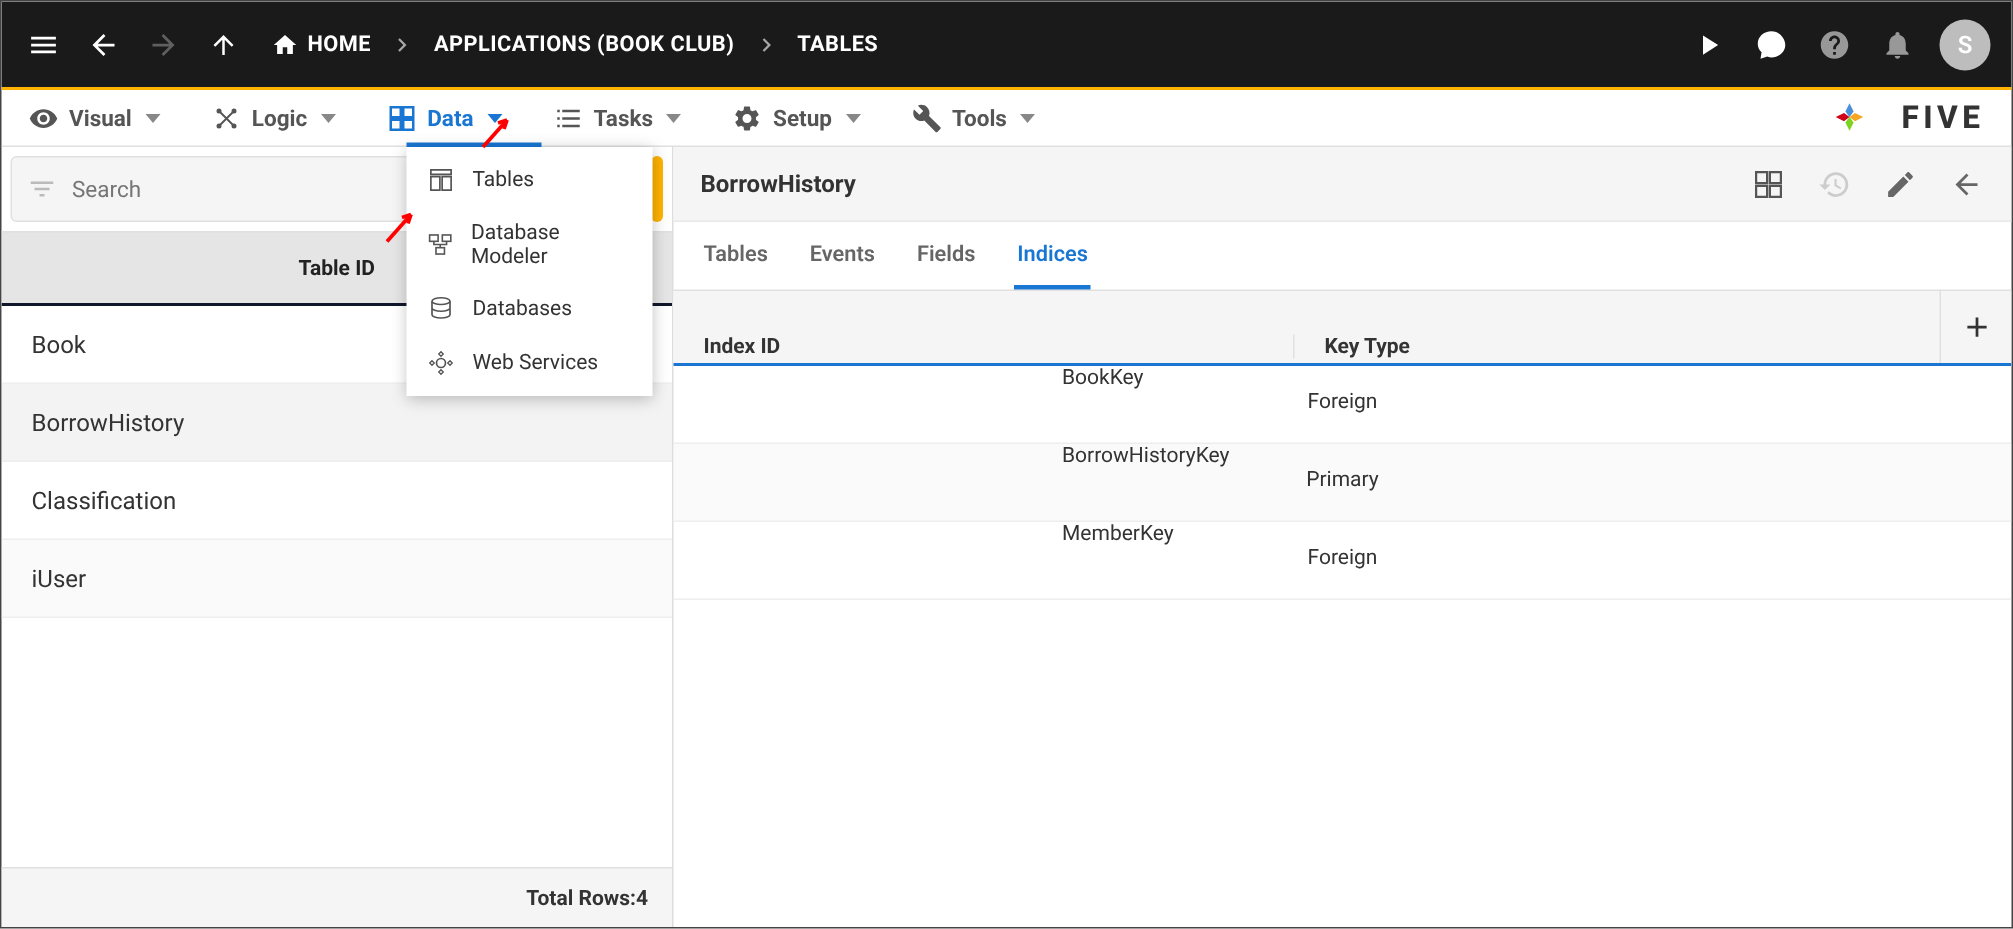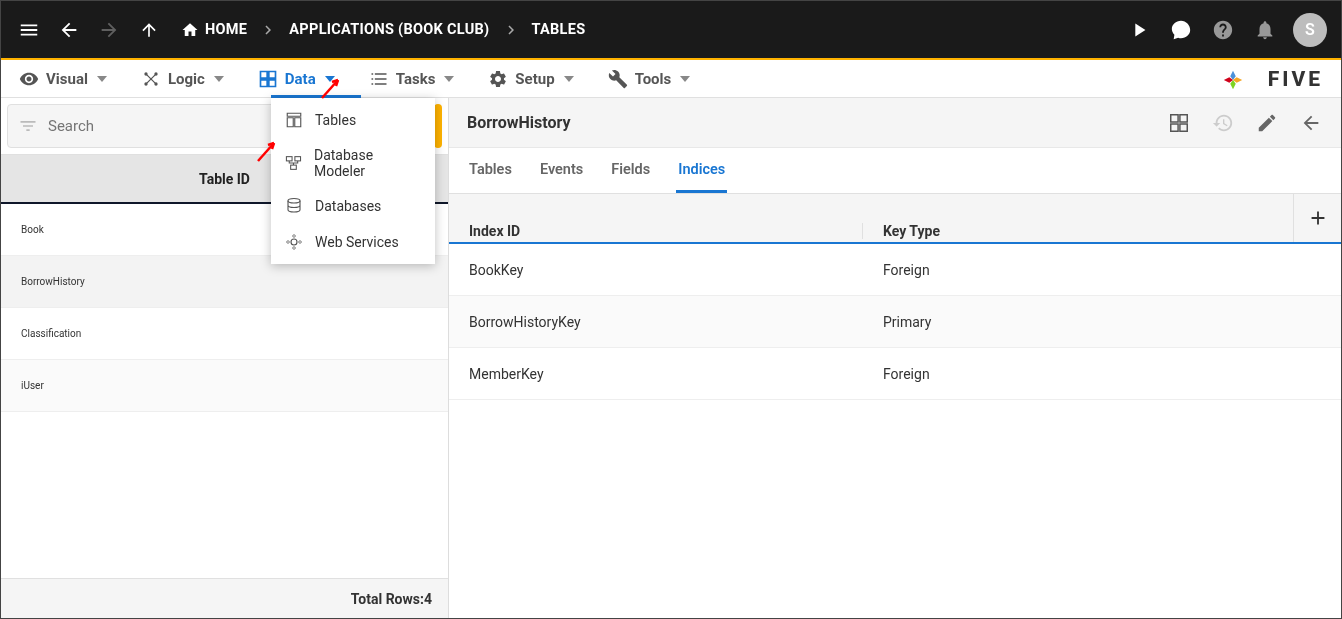--- a/index.html
+++ b/index.html
@@ -15,34 +15,34 @@
 .avatar { width: 34px; height: 34px; border-radius: 50%; background: #bdbdbd; color: #fff; display: flex; align-items: center; justify-content: center; font-weight: 600; font-size: 16px; margin: 0 6px; }
 .amber-line { height: 2px; background: #ffb300; width: 100%; }
 .menubar { height: 38px; display: flex; align-items: center; padding: 0 10px; gap: 18px; border-bottom: 1px solid #e0e0e0; position: relative; }
 .menu { display: flex; align-items: center; gap: 7px; padding: 6px 8px; font-size: 15px; font-weight: 700; color: #555; cursor: pointer; height: 36px; }
 .menu svg { fill: #555; }
 .menu.active { color: #1976d2; }
 .menu.active svg { fill: #1976d2; }
 .menu-caret { width: 0; height: 0; border-left: 5px solid transparent; border-right: 5px solid transparent; border-top: 6px solid #888; margin-left: 2px; }
 .menu.active .menu-caret { border-top-color: #1976d2; }
 .menu-underline { position: absolute; height: 3px; background: #1976d2; bottom: -1px; left: 270px; width: 90px; }
-.brand { margin-left: auto; display: flex; align-items: flex-end; gap: 24px; margin-right: 8px; }
+.brand { margin-left: auto; display: flex; align-items: flex-start; gap: 24px; margin-right: 8px; }
 .brand-text { font-weight: 800; font-size: 21px; letter-spacing: 3px; color: #333; }
 .dropdown { position: absolute; top: 38px; left: 270px; width: 164px; background: #fff; box-shadow: 0 2px 10px rgba(0,0,0,0.25); z-index: 50; padding: 4px 0; }
 .dropdown-item { display: flex; align-items: center; gap: 12px; padding: 9px 14px; font-size: 14px; color: #333; cursor: pointer; }
 .dropdown-item svg { fill: #555; }
 .workspace { display: flex; height: calc(100% - 97px); }
 .left-pane { width: 448px; display: flex; flex-direction: column; border-right: 1px solid #ddd; }
 .search-row { padding: 6px; display: flex; gap: 4px; }
 .searchbox { flex: 1; height: 44px; background: #f5f5f5; border: 1px solid #e0e0e0; border-radius: 4px; display: flex; align-items: center; padding: 0 10px; gap: 10px; }
 .searchbox input { flex: 1; border: none; background: transparent; font-size: 15px; color: #666; outline: none; }
 .amber-btn { width: 8px; height: 44px; background: #ffb300; border-radius: 4px; }
 .list-header { height: 50px; background: #e5e5e5; border-top: 1px solid #e0e0e0; border-bottom: 2px solid #0f172a; display: flex; align-items: center; padding: 0 20px; font-weight: 700; font-size: 14px; color: #222; justify-content: center; }
 .list-rows { flex: 1; overflow: auto; }
-.list-row { height: 52px; display: flex; align-items: center; padding: 0 20px; font-size: 10px; color: #333; border-bottom: 1px solid #eee; cursor: pointer; }
+.list-row { height: 52px; display: flex; align-items: center; padding: 0 20px; font-size: 16px; color: #333; border-bottom: 1px solid #eee; cursor: pointer; }
 .list-row:nth-child(odd) { background: #fff; }
 .list-row:nth-child(even) { background: #fafafa; }
 .list-row.selected { background: #f3f3f3; font-weight: 400; }
 .list-footer { height: 40px; background: #f5f5f5; display: flex; align-items: center; justify-content: flex-end; padding: 0 16px; font-weight: 700; font-size: 14px; color: #333; border-top: 1px solid #e0e0e0; }
 .right-pane { flex: 1; display: flex; flex-direction: column; }
 .detail-top { height: 50px; background: #f5f5f5; display: flex; align-items: center; padding: 0 18px; gap: 10px; border-bottom: 1px solid #e8e8e8; }
 .detail-title { font-weight: 700; font-size: 16px; color: #333; }
 .detail-actions { margin-left: auto; display: flex; align-items: center; gap: 20px; }
 .detail-actions .act { width: 24px; height: 24px; display: flex; align-items: center; justify-content: center; cursor: pointer; }
 .detail-actions .act svg { fill: #666; }
@@ -50,21 +50,21 @@
 .tabs { height: 46px; display: flex; align-items: center; padding: 0 18px; gap: 24px; border-bottom: 1px solid #e0e0e0; }
 .tab { font-size: 14.5px; font-weight: 600; color: #666; padding: 12px 2px; cursor: pointer; border-bottom: 3px solid transparent; }
 .tab.active { color: #1976d2; border-bottom-color: #1976d2; }
 .grid-header { height: 50px; background: #f5f5f5; display: flex; align-items: center; border-bottom: 2px solid #1976d2; }
 .gh-cell { font-weight: 700; font-size: 14px; color: #333; padding: 0 20px; margin-top: 25px; }
 .gh-cell.c1 { width: 414px; border-right: 1px solid #e0e0e0; }
 .gh-cell.c2 { flex: 1; }
 .gh-add { width: 48px; display: flex; align-items: center; justify-content: center; border-left: 1px solid #e0e0e0; height: 100%; cursor: pointer; }
 .gh-add svg { fill: #333; }
 .grid-rows { flex: 1; overflow: auto; }
-.g-row { height: 52px; display: flex; align-items: center; border-bottom: 1px solid #eee; cursor: pointer; }
+.g-row { height: 52px; display: flex; align-items: center; border-bottom: 1px solid #eee; cursor: pointer; flex-direction: column; }
 .g-row:nth-child(even) { background: #fafafa; }
 .g-cell { font-size: 14px; color: #333; padding: 0 20px; }
 .g-cell.c1 { width: 414px; }
 .g-cell.c2 { flex: 1; }
 .g-cap { width: 48px; }
 .arrow-annot { position: absolute; z-index: 100; pointer-events: none; }
 </style>
 </head>
 <body>
 

